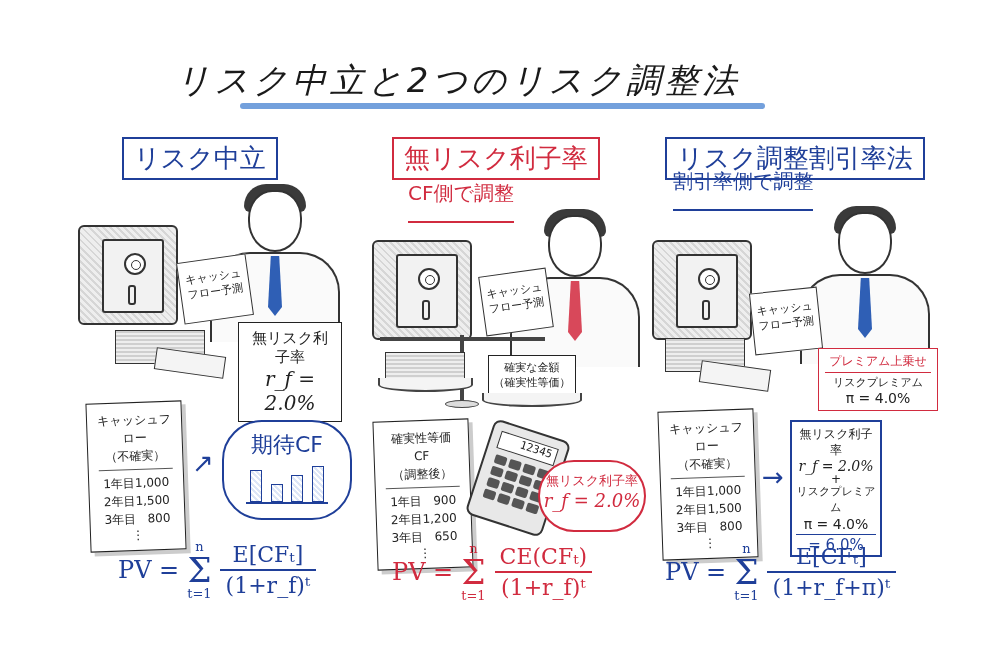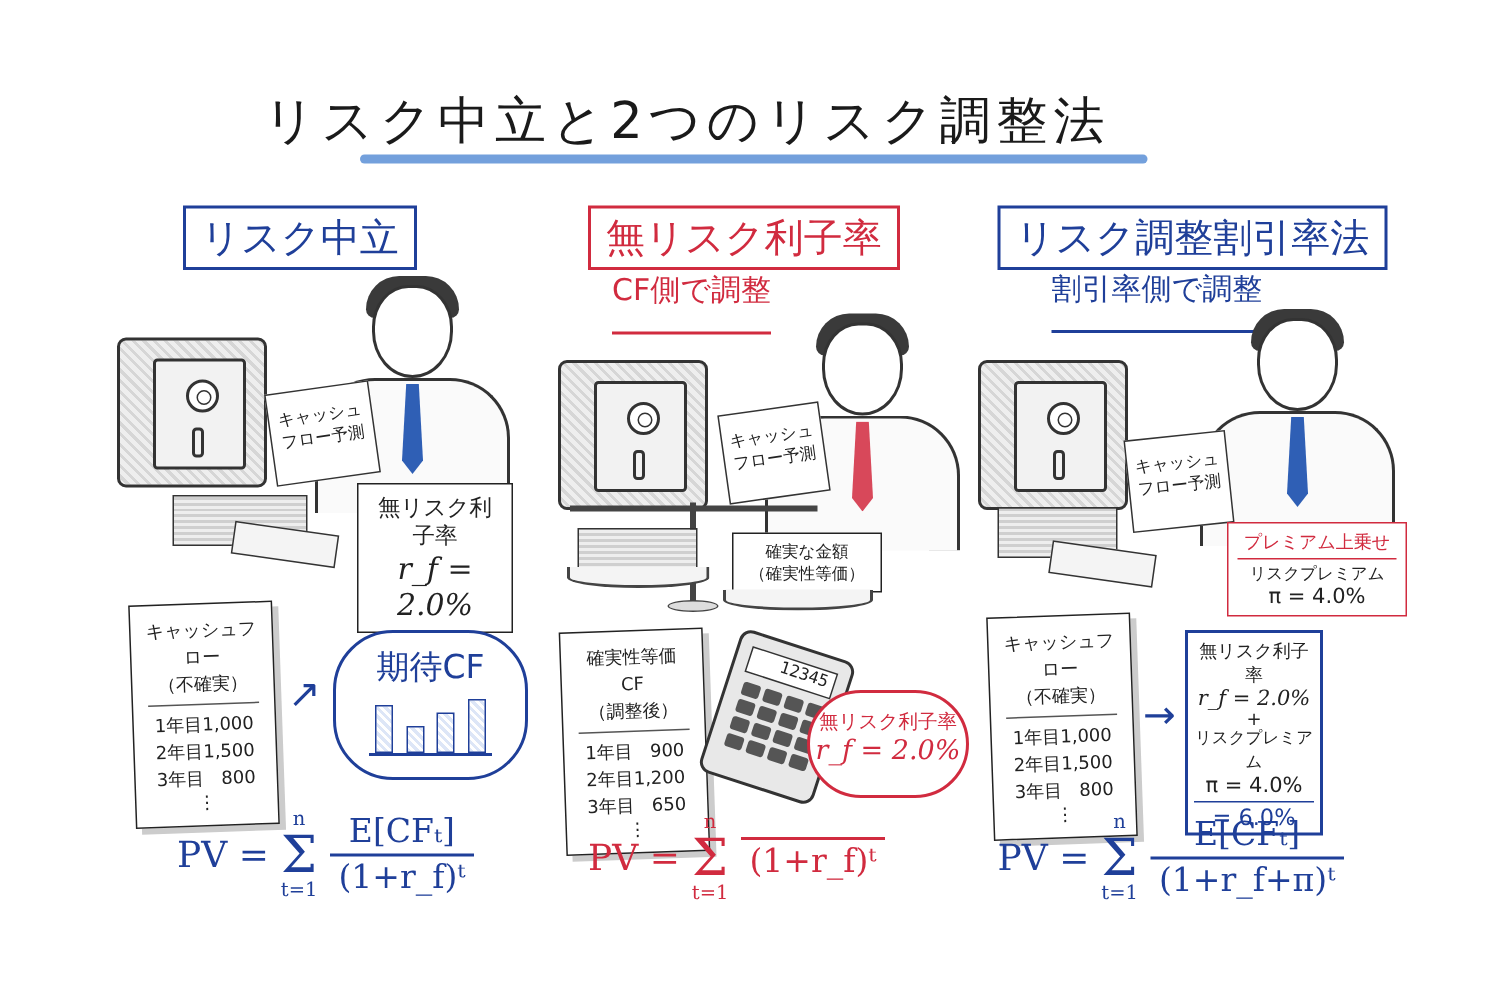--- a/index.html
+++ b/index.html
@@ -1,21 +1,21 @@
 <!DOCTYPE html>
 <html><head>
 <meta charset="utf-8">
 <style>
   * { box-sizing: border-box; margin: 0; padding: 0; }
   html, body { width: 1000px; height: 667px; background: #ffffff; overflow: hidden; }
   body { position: relative; font-family: "DejaVu Sans", sans-serif; color: #222; }
   .abs { position: absolute; }
 
   
-  .main-title { left: 0; width: 916px; top: 58px; text-align: center; font-size: 34px; color: #1a1a1a; letter-spacing: 4px; }
+  .main-title { left: 0; width: 916px; top: 58px; text-align: center; font-size: 34px; color: #1a1a1a; letter-spacing: 4px; font-style: italic; }
   .title-underline { left: 240px; top: 103px; width: 525px; height: 6px; background: #5b8fd6; border-radius: 3px; opacity: 0.85; }
 
   
   .sec-box { border: 2px solid; padding: 2px 10px; font-size: 26px; white-space: nowrap; background:#fff;text-align:right; }
   .blue { color: #1f3f99; border-color: #1f3f99; }
   .red { color: #d12b3f; border-color: #d12b3f; }
   .sub { font-size: 20px; white-space: nowrap; padding-bottom: 14px; border-bottom: 2px solid; }
 
   
   .safe { width: 100px; height: 100px; border: 2px solid #333; border-radius: 6px; background: repeating-linear-gradient(45deg,#eee 0 3px,#d6d6d6 3px 5px); }
@@ -160,21 +160,21 @@
   </div>
   <div class="abs paper" style="left:482px;top:272px;width:68px;height:60px;transform:rotate(-8deg);">
     <div>キャッシュ</div>
     <div>フロー予測</div>
   </div>
 
   <div class="abs" style="left:460px;top:335px;width:4px;height:70px;background:#444;"></div>
   <div class="abs scale-beam" style="left:380px;top:337px;width:165px;"></div>
   <div class="abs cash" style="left:385px;top:352px;width:80px;height:28px;"></div>
   <div class="abs scale-pan" style="left:378px;top:378px;width:95px;"></div>
-  <div class="abs tent" style="left:488px;top:355px;width:100px;font-size:11px;line-height:15px;padding:4px;">
+  <div class="abs tent" style="left:488px;top:355px;width:88px;font-size:11px;line-height:15px;padding:4px;">
     <div>確実な金額</div>
     <div>（確実性等価）</div>
   </div>
   <div class="abs scale-pan" style="left:482px;top:393px;width:100px;"></div>
   <div class="abs" style="left:445px;top:400px;width:34px;height:8px;background:#ddd;border:1.5px solid #444;border-radius:50%;"></div>
 
   <div class="abs sheet" style="left:375px;top:420px;width:96px;">
     <div class="hdr">
       <div>確実性等価CF</div>
       <div>（調整後）</div>
@@ -222,28 +222,29 @@
   </div>
 
   <div class="abs formula" style="left:392px;top:542px;color:#d12b3f;">
     <span>PV =</span>
     <span class="sigma">
       <span class="lim">n</span>
       <span class="sym">Σ</span>
       <span class="lim">t=1</span>
     </span>
     <span class="frac">
+      <span class="num">CE(CFₜ)</span>
       <span class="den">(1+r_f)ᵗ</span>
     </span>
   </div>
 </section>
 
 <section>
   <div class="abs sec-box blue" style="left:665px;top:137px;">リスク調整割引率法</div>
-  <div class="abs sub blue" style="left:673px;top:179px;margin-left:28px;">割引率側で調整</div>
+  <div class="abs sub blue" style="left:673px;top:168px;">割引率側で調整</div>
 
   <div class="abs safe" style="left:652px;top:240px;">
     <div class="door">
         <div class="dial"></div>
         <div class="handle"></div>
       </div>
   </div>
   <div class="abs cash" style="left:665px;top:338px;width:80px;"></div>
   <div class="abs bill" style="left:700px;top:365px;"></div>
 

